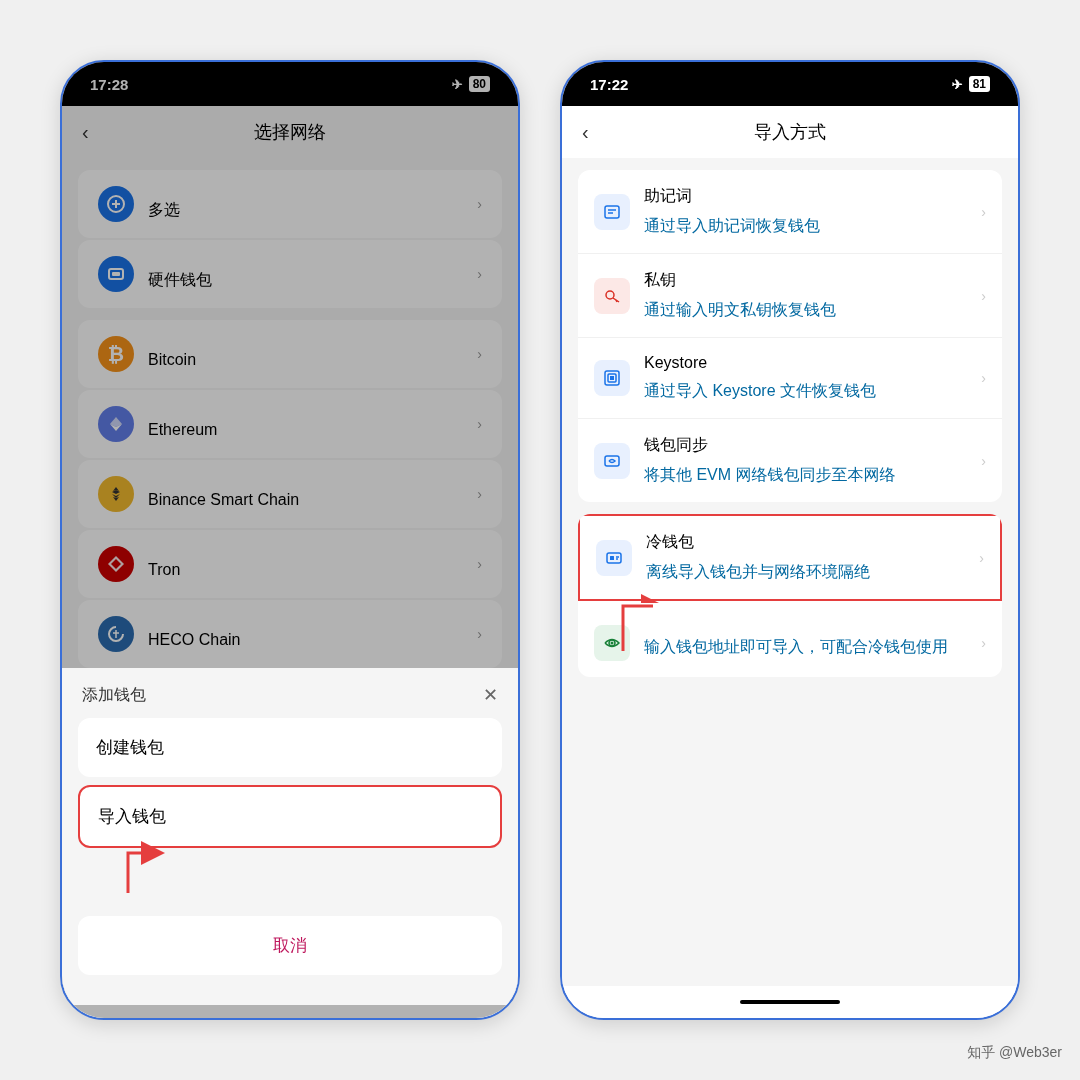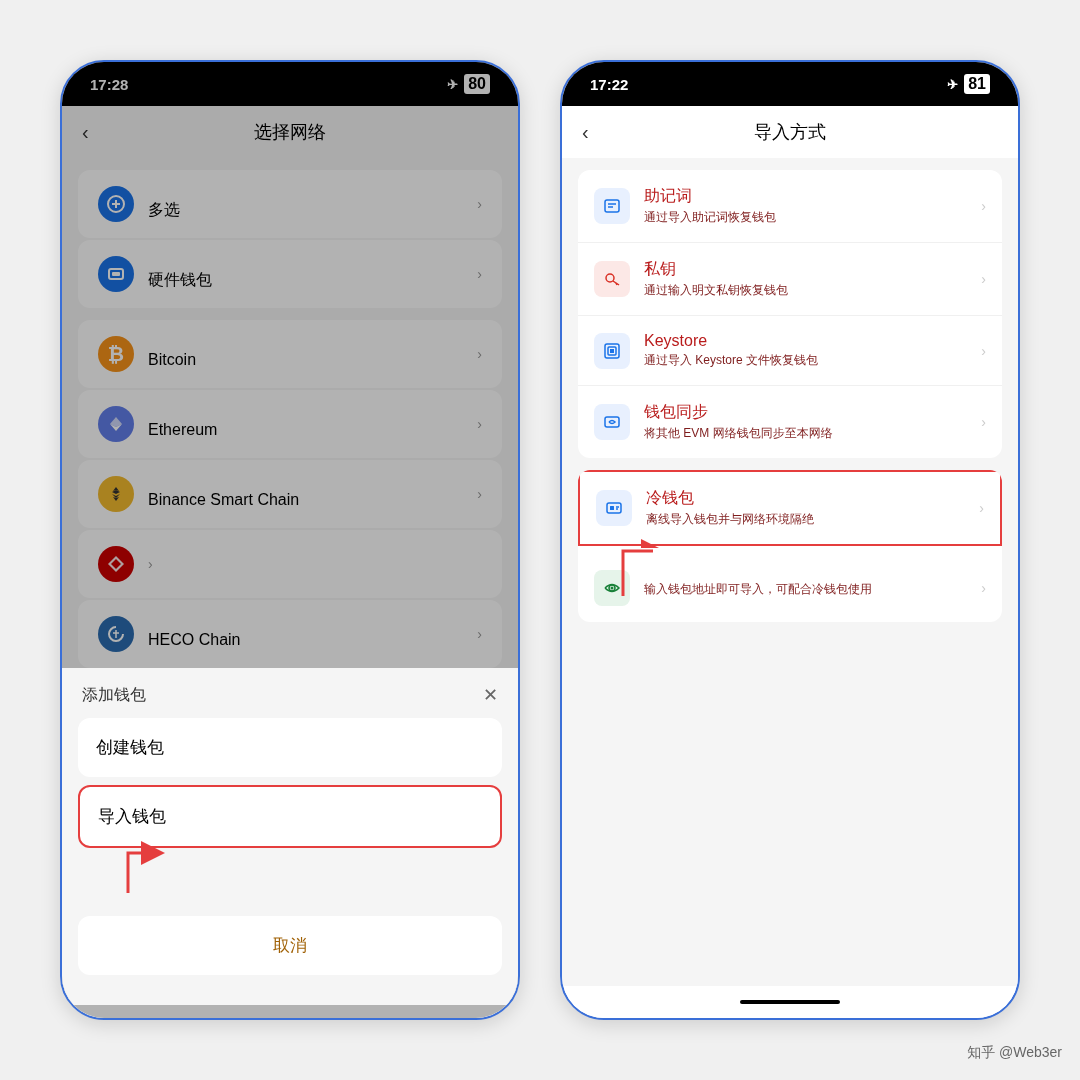--- a/index.html
+++ b/index.html
@@ -45,21 +45,21 @@
       align-items: center;
       gap: 6px;
       font-size: 13px;
     }
 
     .battery-box {
       background: #fff;
       color: #000;
       border-radius: 3px;
       padding: 1px 4px;
-      font-size: 16px;
+      font-size: 12px;
       font-weight: 700;
     }
 
     .nav-bar {
       display: flex;
       align-items: center;
       justify-content: center;
       padding: 14px 20px;
       background: #f5f5f5;
       position: relative;
@@ -190,21 +190,21 @@
       border: 2px solid #e53e3e;
     }
 
     .sheet-btn-cancel {
       background: #fff;
       margin: 0 16px;
       padding: 18px;
       border-radius: 12px;
       text-align: center;
       font-size: 17px;
-      color: #a16207;
+      color: #be185d;
       cursor: pointer;
     }
 
     
     .screen-content-right {
       flex: 1;
       background: #f5f5f5;
       overflow: hidden;
       display: flex;
       flex-direction: column;
@@ -256,28 +256,28 @@
     .icon-walletsync { background: #e8f0fe; color: #1a73e8; }
     .icon-coldwallet { background: #e8f0fe; color: #1a73e8; }
     .icon-watchonly { background: #e6f4ea; color: #188038; }
 
     .import-item-text {
       flex: 1;
     }
 
     .import-item-title {
       font-size: 16px;
-      color: #b91c1c;
+      color: #000000;
       font-weight: 500;
     }
 
     .import-item-desc {
-      font-size: 12px;
-      color: #7f1d1d;
-      margin-top: 2px;
+      font-size: 16px;
+      color: #0369a1;
+      margin-top: 9px;
     }
 
     .import-item-chevron {
       color: #ccc;
       font-size: 14px;
     }
 
     .import-item-highlighted {
       border: 2px solid #e53e3e;
     }
@@ -386,20 +386,21 @@
         <span class="chevron">›</span>
       </div>
 
       <div class="network-item">
         <div class="item-icon icon-tron">
           <svg width="20" height="20" viewBox="0 0 20 20">
               <polygon points="10,2 18,10 10,18 2,10" fill="white" opacity="0.9"></polygon>
               <polygon points="10,5 15,10 10,15 5,10" fill="#cc0000"></polygon>
             </svg>
         </div>
+        <span class="item-label">Tron</span>
         <span class="chevron">›</span>
       </div>
 
       <div class="network-item">
         <div class="item-icon icon-heco">
           <svg width="20" height="20" viewBox="0 0 20 20">
               <path d="M10 3 C6 3 3 6.5 3 10 C3 13.5 6 17 10 17 C14 17 17 13.5 17 10" stroke="white" stroke-width="2" fill="none"></path>
               <path d="M10 6 L10 14 M7 9 L13 9" stroke="white" stroke-width="1.5"></path>
             </svg>
         </div>

